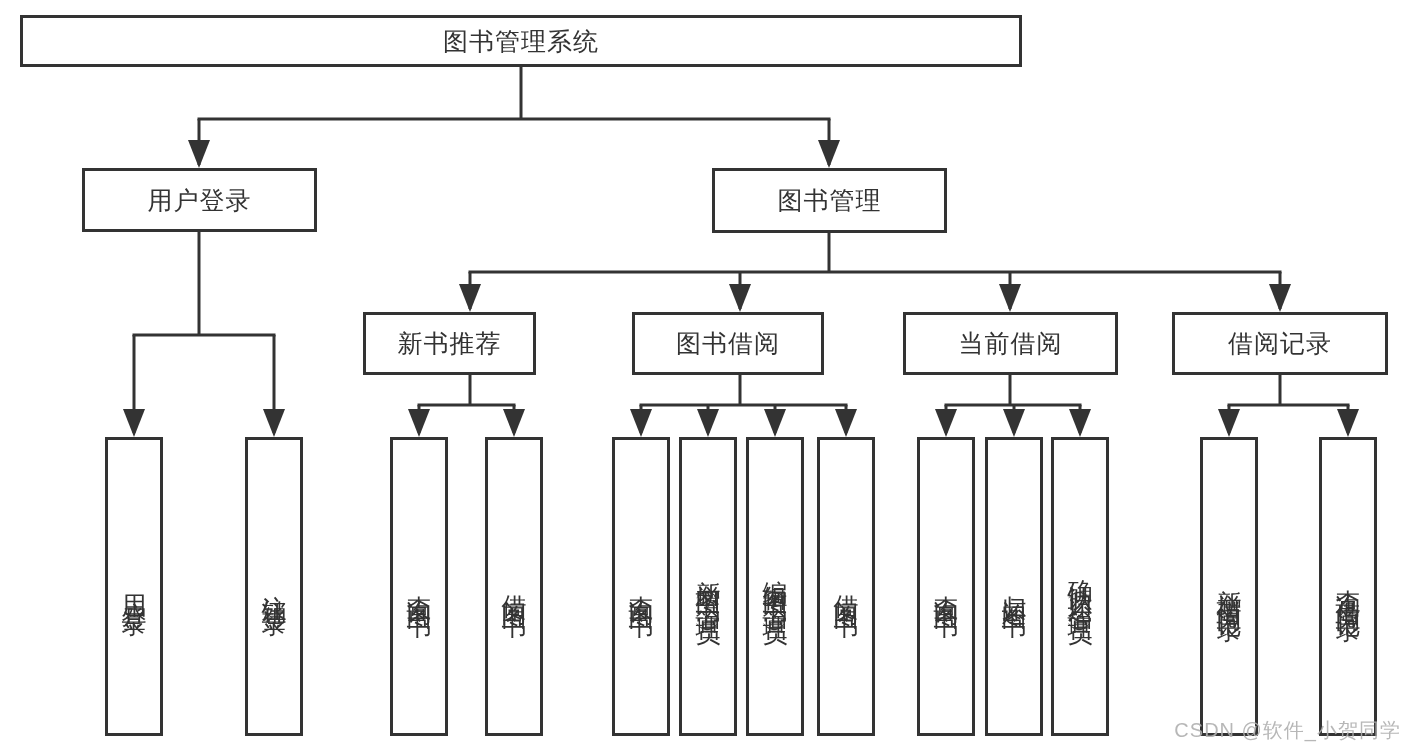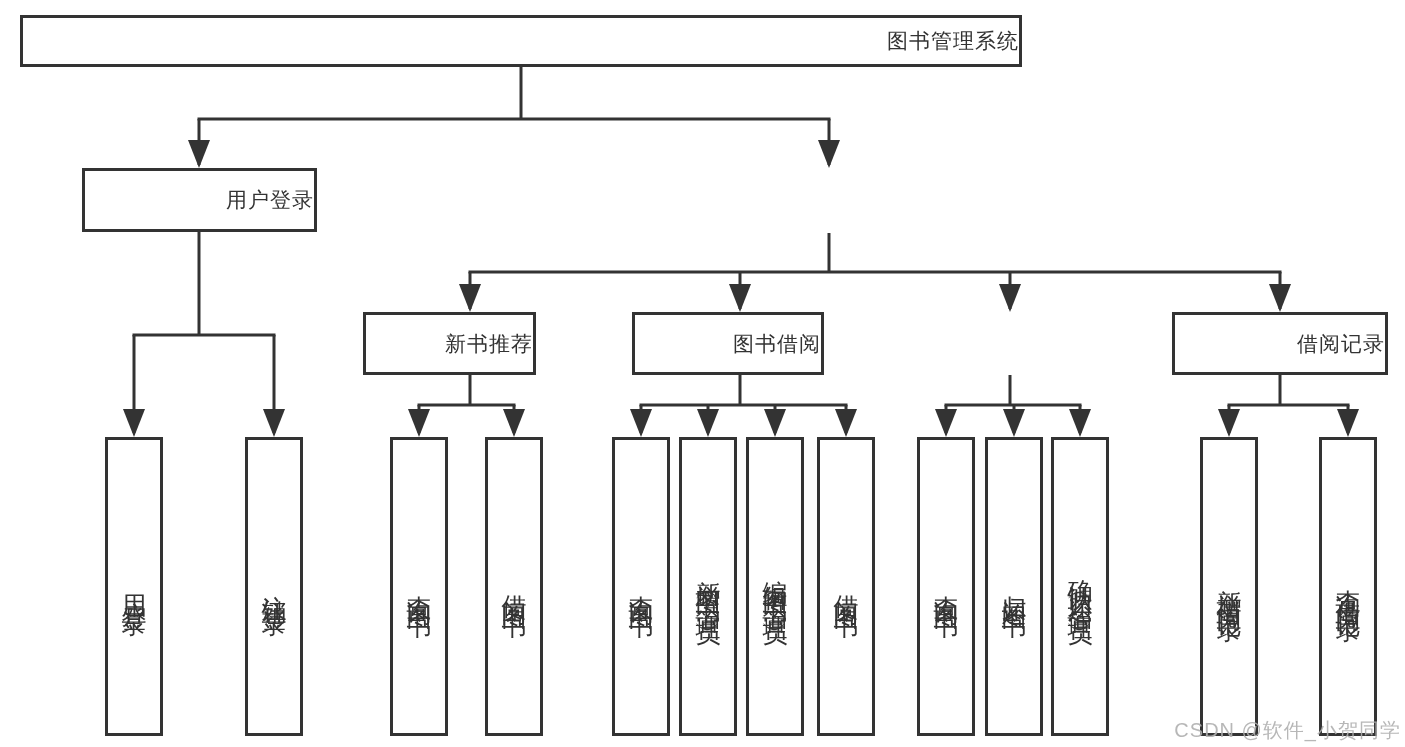--- a/index.html
+++ b/index.html
@@ -18,21 +18,21 @@
   }
   #connectors{position:absolute;left:0;top:0;width:1405px;height:747px;}
   #connectors path.l{stroke:var(--line);stroke-width:3;fill:none;}
   #connectors path.a{fill:var(--line);stroke:none;}
   .node{
     position:absolute;box-sizing:border-box;
     border:3px solid var(--line);background:var(--box-bg);
     display:flex;align-items:center;justify-content:center;
     color:var(--text);
   }
-  .node.h{font-size:21px;letter-spacing:1px;justify-content:flex-end;}
+  .node.h{font-size:25px;letter-spacing:1px;}
   .node.v{
     writing-mode:vertical-rl;text-orientation:mixed;
     font-size:25px;letter-spacing:6px;line-height:1;
     text-align:center;
   }
   #watermark{
     position:absolute;right:4px;bottom:3px;z-index:10;
     font-size:20px;color:var(--watermark);opacity:0.9;
     letter-spacing:1px;white-space:nowrap;
   }
@@ -104,26 +104,32 @@
     <path class="a" d="M1337 409 L1359 409 L1348 437 Z"></path>
   </svg>
 
   <div class="node h" style="left:20px;top:15px;width:1002px;height:52px">
     <span>图书管理系统</span>
   </div>
 
   <div class="node h" style="left:82px;top:168px;width:235px;height:64px">
     <span>用户登录</span>
   </div>
+  <div class="node h" style="left:712px;top:168px;width:235px;height:65px">
+    <span>图书管理</span>
+  </div>
 
   <div class="node h" style="left:363px;top:312px;width:173px;height:63px">
     <span>新书推荐</span>
   </div>
   <div class="node h" style="left:632px;top:312px;width:192px;height:63px">
     <span>图书借阅</span>
+  </div>
+  <div class="node h" style="left:903px;top:312px;width:215px;height:63px">
+    <span>当前借阅</span>
   </div>
   <div class="node h" style="left:1172px;top:312px;width:216px;height:63px">
     <span>借阅记录</span>
   </div>
 
   <div class="node v" style="left:105px;top:437px;width:58px;height:299px">
     <span>用户登录</span>
   </div>
   <div class="node v" style="left:245px;top:437px;width:58px;height:299px">
     <span>注销登录</span>

